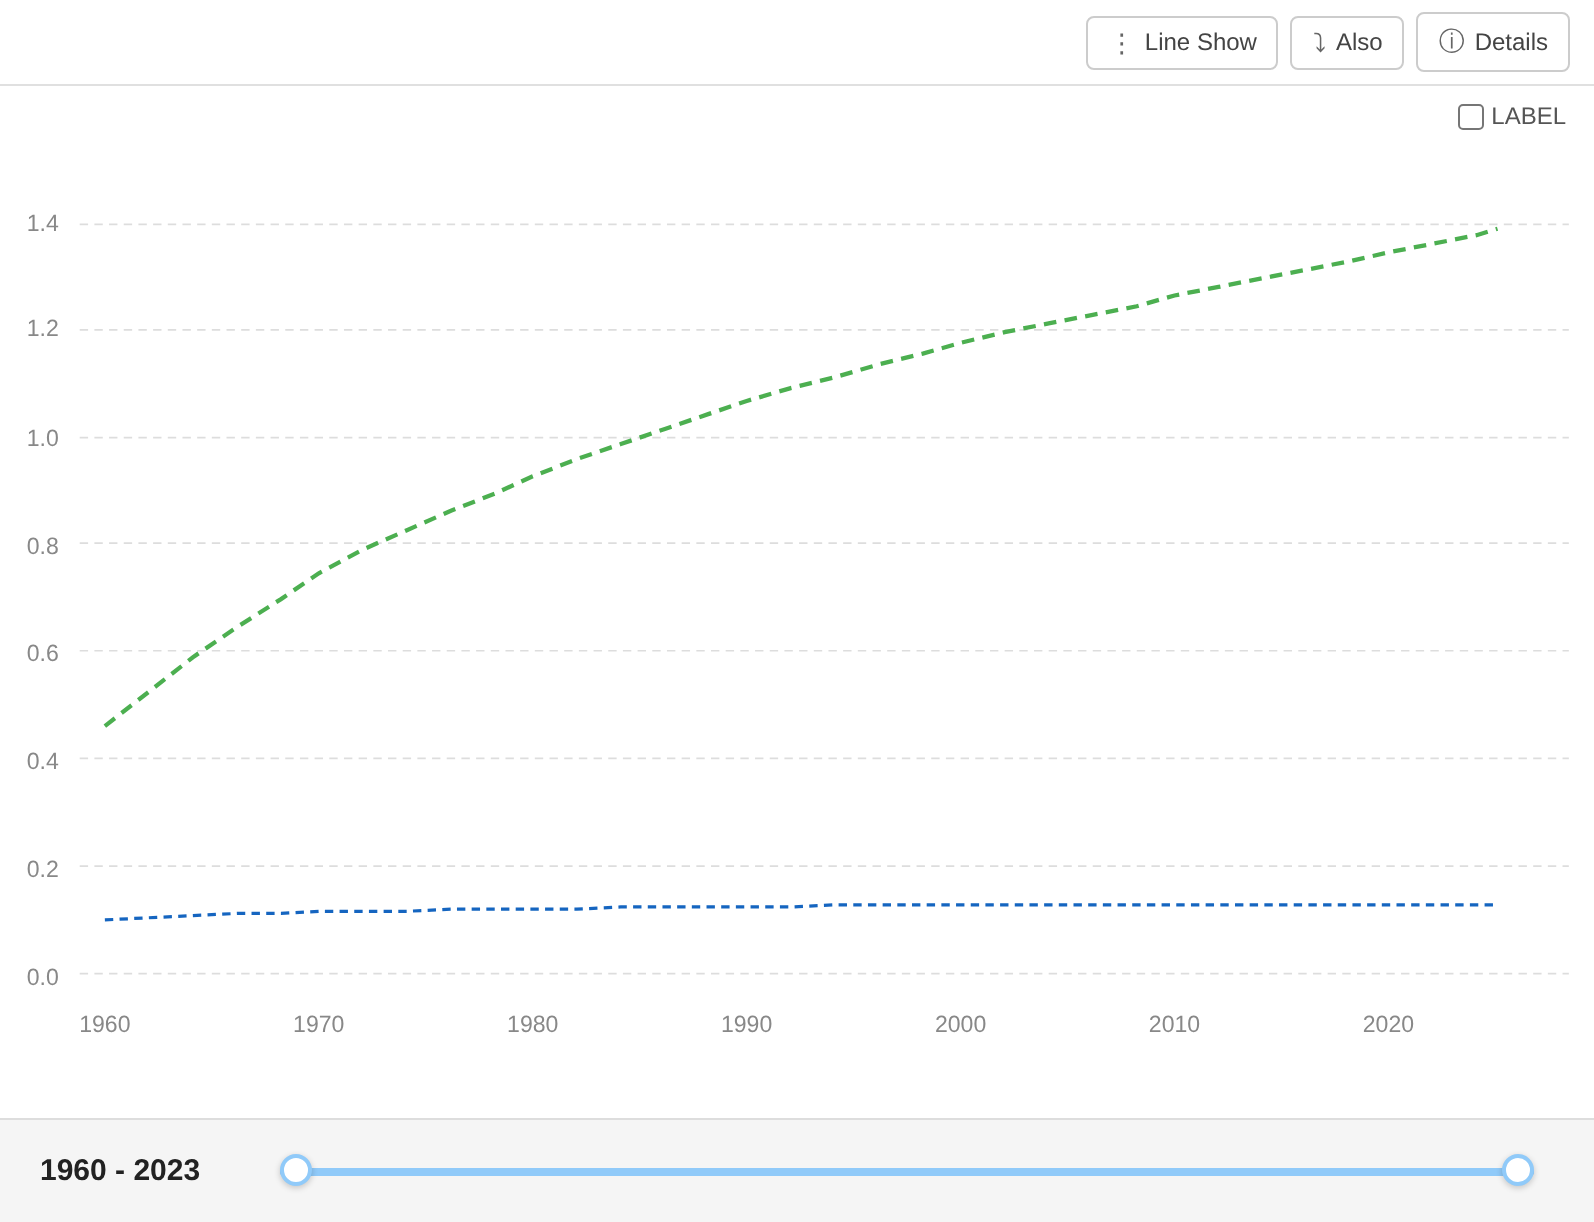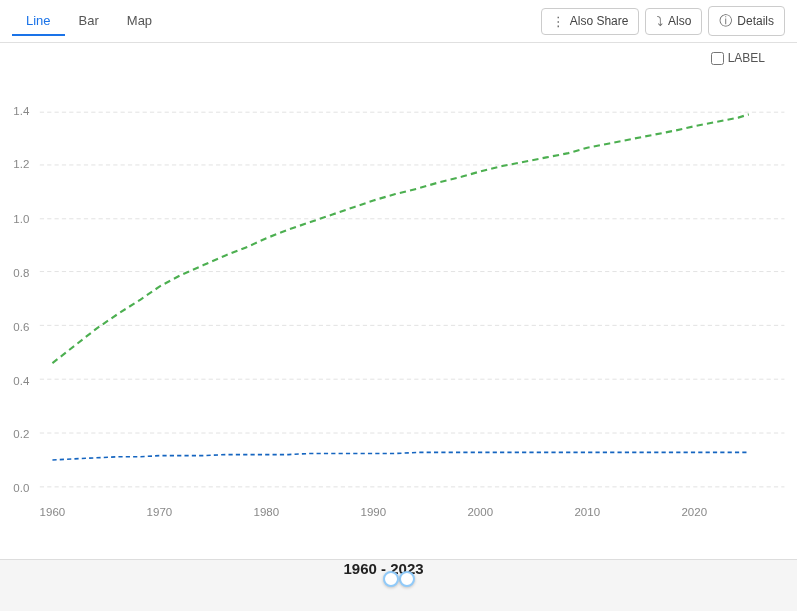--- a/index.html
+++ b/index.html
@@ -61,21 +61,21 @@
     .chart-container {
       flex: 1;
       position: relative;
       padding: 10px 0 0 0;
     }
 
     
     .label-control {
       position: absolute;
       top: 8px;
-      right: 32px;
+      right: 14px;
       display: flex;
       align-items: center;
       gap: 4px;
       font-size: 12px;
       color: #555;
     }
     .label-control input[type=checkbox] {
       width: 13px;
       height: 13px;
     }
@@ -88,21 +88,20 @@
 
     
     .bottom-bar {
       height: 52px;
       background: #f5f5f5;
       border-top: 1px solid #ddd;
       display: flex;
       align-items: center;
       padding: 0 20px;
       gap: 0;
-      flex-direction: column;
     }
     .year-range {
       font-size: 15px;
       font-weight: 700;
       color: #222;
       min-width: 110px;
     }
     .slider-track-container {
       flex: 1;
       position: relative;
@@ -128,29 +127,24 @@
       cursor: pointer;
       box-shadow: 0 1px 3px rgba(0,0,0,0.2);
     }
     .slider-thumb.left { left: 0; }
     .slider-thumb.right { right: 0; }
   </style>
 </head>
 <body>
 
 <div class="toolbar">
-  <div class="tab-group">
-    <div class="tab active">Line</div>
-    <div class="tab">Bar</div>
-    <div class="tab">Map</div>
-  </div>
   <div class="spacer"></div>
   <button class="toolbar-btn">
     <span class="btn-icon">⋮</span>
-    <span>Also Share</span>
+    <span>Line Show</span>
   </button>
   <button class="toolbar-btn">
     <span class="btn-icon">⤵</span>
     <span>Also</span>
   </button>
   <button class="toolbar-btn">
     <span class="btn-icon">ⓘ</span>
     <span>Details</span>
   </button>
 </div>

